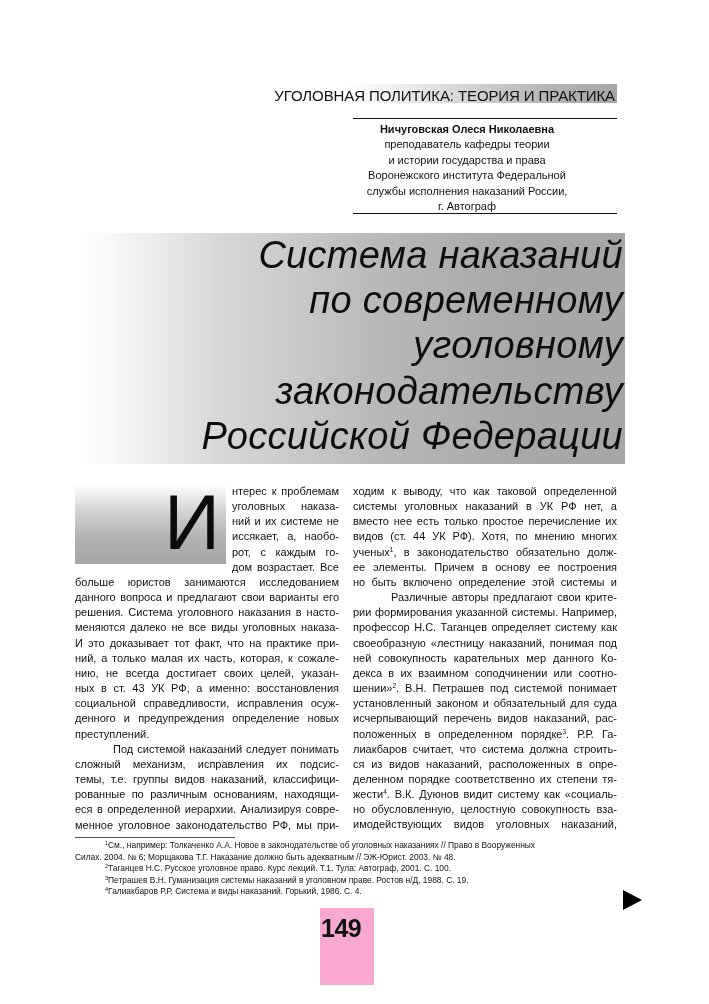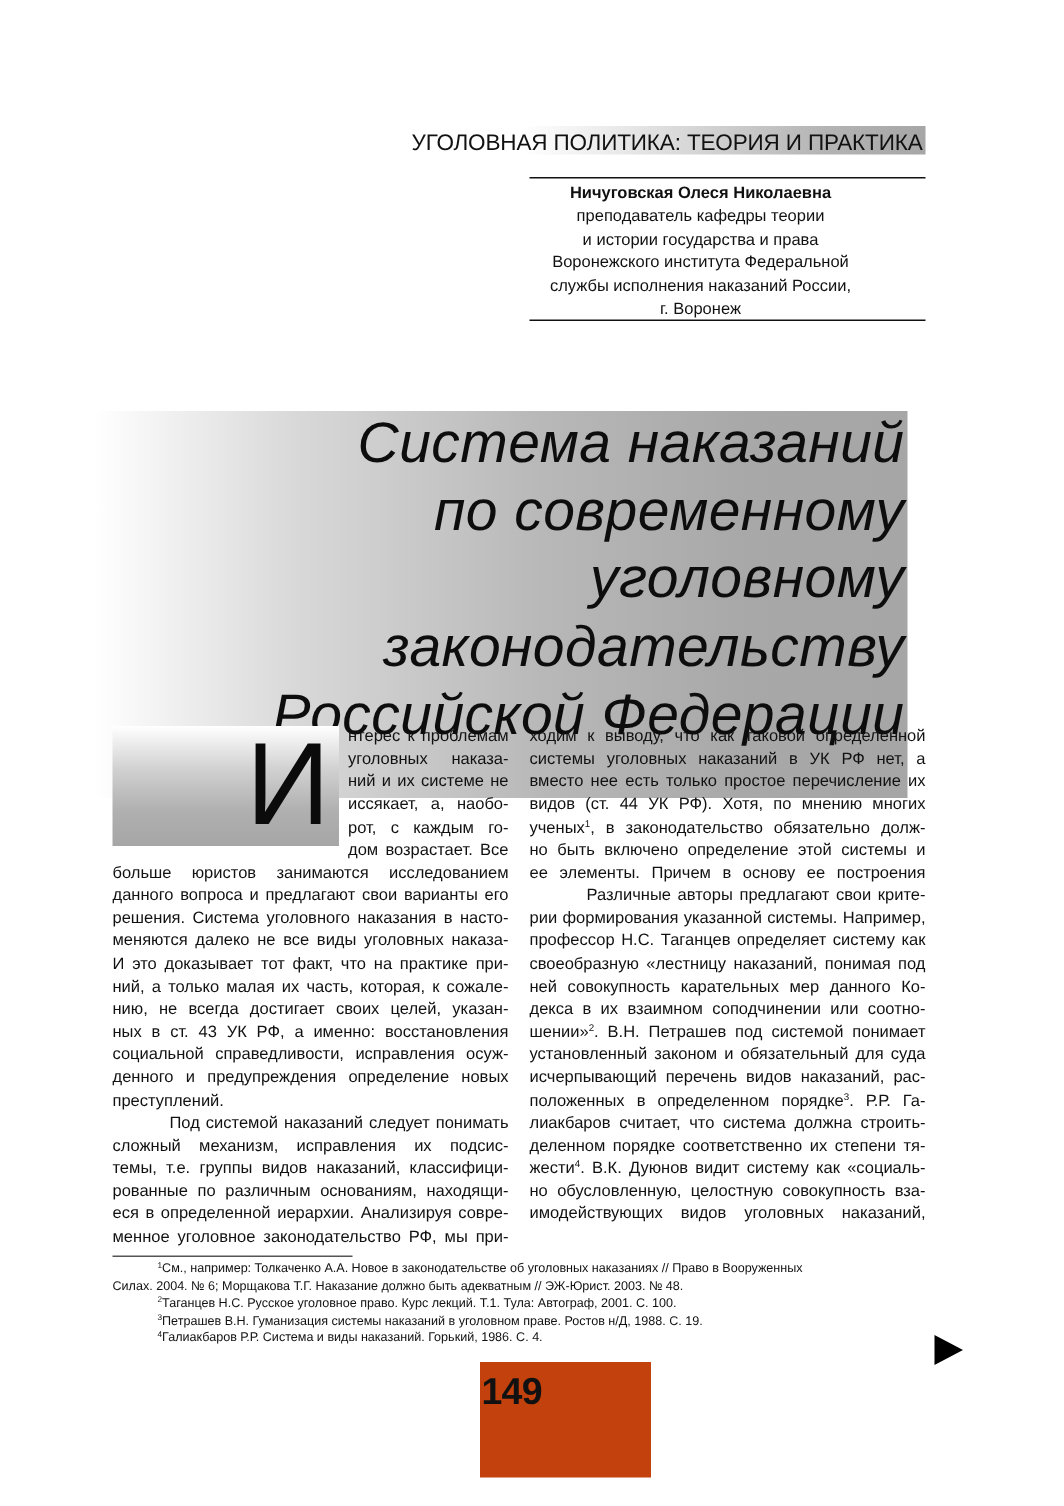--- a/index.html
+++ b/index.html
@@ -10,22 +10,22 @@
     background: linear-gradient(to right, #ffffff 0%, #e8e8e8 25%, #b4b4b4 75%, #a6a6a6 100%); }
   .running-head span { position: absolute; right: 2px; top: 3px; font-size: 15px; letter-spacing: -0.1px; color: #111; white-space: nowrap; }
 
   .rule { position: absolute; height: 1.4px; background: #111; }
   .rule.top { left: 353px; top: 118px; width: 264px; }
   .rule.bottom { left: 353px; top: 213px; width: 264px; }
 
   .author { position: absolute; right: 92px; top: 122px; width: 300px; text-align: center; font-size: 11px; line-height: 15.4px; }
   .author .name { font-weight: bold; }
 
-  .title-block { position: absolute; left: 63px; top: 233px; width: 542px; height: 258px;
-    background: linear-gradient(to right, #ffffff 0%, #d8d8d8 25%, #b8b8b8 55%, #a8a8a8 80%, #a6a6a6 100%); margin-top: 41px; }
+  .title-block { position: absolute; left: 83px; top: 233px; width: 542px; height: 231px;
+    background: linear-gradient(to right, #ffffff 0%, #d8d8d8 25%, #b8b8b8 55%, #a8a8a8 80%, #a6a6a6 100%); }
   .title-block .line { position: absolute; right: 2px; font-style: italic; font-size: 38px; letter-spacing: 0.3px; white-space: nowrap; color: #0d0d0d; line-height: 44px; }
 
   .dropcap-box { position: absolute; left: 75px; top: 484px; width: 151px; height: 80px;
     background: linear-gradient(to bottom, #ffffff 0%, #d2d2d2 35%, #b0b0b0 70%, #a6a6a6 100%); }
   .dropcap-box span { position: absolute; right: 6px; top: -7px; font-size: 78px; line-height: 90px; color: #0b0b0b; }
 
   .col { position: absolute; font-size: 11px; line-height: 15.15px; text-align: justify; }
   .col .ln { display: block; white-space: nowrap; text-align-last: justify; }
   .col .ln.last { text-align-last: left; }
   .col .ln.indent { padding-left: 38px; }
@@ -37,38 +37,38 @@
 
   .footnote-rule { position: absolute; left: 75px; top: 837px; width: 160px; height: 1px; background: #555; }
   .footnotes { position: absolute; left: 75px; top: 840px; width: 555px; font-size: 8.4px; line-height: 11.6px; color: #111; }
   .footnotes .fn { display: block; white-space: nowrap; }
   .footnotes .fn.ind { padding-left: 30px; }
   .footnotes sup { font-size: 5.5px; vertical-align: 3px; }
 
   .next-arrow { position: absolute; left: 623px; top: 890px; width: 0; height: 0;
     border-top: 10px solid transparent; border-bottom: 10px solid transparent; border-left: 19px solid #000; }
 
-  .page-number-box { position: absolute; left: 320px; top: 908px; width: 77px; height: 77px; background: #c2410c; padding-left: 37px; }
+  .page-number-box { position: absolute; left: 320px; top: 908px; width: 54px; height: 77px; background: #f9a8d4; }
   .page-number-box span { position: absolute; left: 1px; top: 6px; font-size: 25px; font-weight: bold; color: #111; letter-spacing: -0.5px; }
 </style>
 </head>
 <body>
 
 <div class="running-head">
   <span>УГОЛОВНАЯ ПОЛИТИКА: ТЕОРИЯ И ПРАКТИКА</span>
 </div>
 <div class="rule top"></div>
 
 <div class="author">
   <div class="name">Ничуговская Олеся Николаевна</div>
   <div>преподаватель кафедры теории</div>
   <div>и истории государства и права</div>
   <div>Воронежского института Федеральной</div>
   <div>службы исполнения наказаний России,</div>
-  <div>г. Воронеж</div>
+  <div>г. Автограф</div>
 </div>
 <div class="rule bottom"></div>
 
 <div class="title-block">
   <div class="line" style="top:0px">Система наказаний</div>
   <div class="line" style="top:45px">по современному</div>
   <div class="line" style="top:90px">уголовному</div>
   <div class="line" style="top:136px">законодательству</div>
   <div class="line" style="top:181px">Российской Федерации</div>
 </div>
@@ -105,33 +105,34 @@
   <span class="ln">еся в определенной иерархии. Анализируя совре-</span>
   <span class="ln">менное уголовное законодательство РФ, мы при-</span>
 </div>
 
 <div class="col right">
   <span class="ln">ходим к выводу, что как таковой определенной</span>
   <span class="ln">системы уголовных наказаний в УК РФ нет, а</span>
   <span class="ln">вместо нее есть только простое перечисление их</span>
   <span class="ln">видов (ст. 44 УК РФ). Хотя, по мнению многих</span>
   <span class="ln"><span>ученых</span><sup>1</sup><span>, в законодательство обязательно долж-</span></span>
+  <span class="ln">ее элементы. Причем в основу ее построения</span>
   <span class="ln">но быть включено определение этой системы и</span>
-  <span class="ln">ее элементы. Причем в основу ее построения</span>
   <span class="ln indent">Различные авторы предлагают свои крите-</span>
   <span class="ln">рии формирования указанной системы. Например,</span>
   <span class="ln">профессор Н.С. Таганцев определяет систему как</span>
   <span class="ln">своеобразную «лестницу наказаний, понимая под</span>
   <span class="ln">ней совокупность карательных мер данного Ко-</span>
   <span class="ln">декса в их взаимном соподчинении или соотно-</span>
   <span class="ln"><span>шении»</span><sup>2</sup><span>. В.Н. Петрашев под системой понимает</span></span>
   <span class="ln">установленный законом и обязательный для суда</span>
   <span class="ln">исчерпывающий перечень видов наказаний, рас-</span>
   <span class="ln"><span>положенных в определенном порядке</span><sup>3</sup><span>. Р.Р. Га-</span></span>
   <span class="ln">лиакбаров считает, что система должна строить-</span>
+  <span class="ln">ся из видов наказаний, расположенных в опре-</span>
   <span class="ln">деленном порядке соответственно их степени тя-</span>
   <span class="ln"><span>жести</span><sup>4</sup><span>. В.К. Дуюнов видит систему как «социаль-</span></span>
   <span class="ln">но обусловленную, целостную совокупность вза-</span>
   <span class="ln">имодействующих видов уголовных наказаний,</span>
 </div>
 
 <div class="footnote-rule"></div>
 <div class="footnotes">
   <span class="fn ind"><sup>1</sup><span>См., например: Толкаченко А.А. Новое в законодательстве об уголовных наказаниях // Право в Вооруженных</span></span>
   <span class="fn">Силах. 2004. № 6; Морщакова Т.Г. Наказание должно быть адекватным // ЭЖ-Юрист. 2003. № 48.</span>

